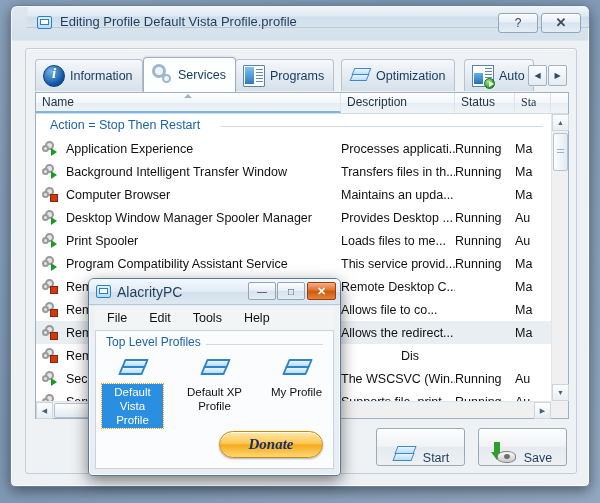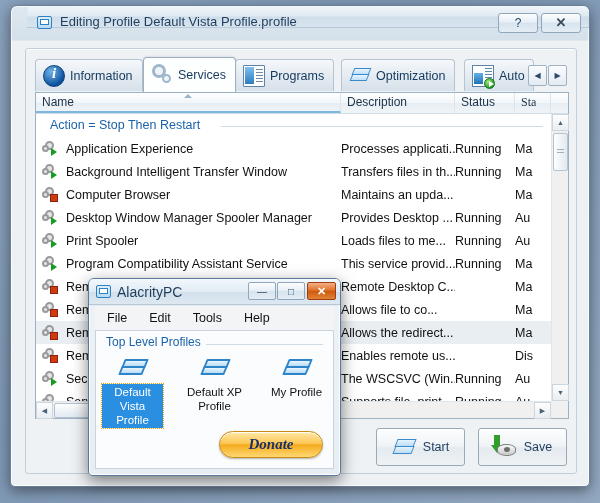--- a/index.html
+++ b/index.html
@@ -204,21 +204,21 @@
     border:1px solid #b4c3cf; border-radius:2px;
   }
   #hscroll .right{ position:absolute; right:0; top:0; }
   #corner-box{ position:absolute; right:0; bottom:0; width:17px; height:17px; background:#f0f0f0;}
 
   
   .big-btn{
     position:absolute; top:379px; height:38px; width:89px;
     border:1px solid #9aa9b6; border-radius:3px;
     background:linear-gradient(180deg,#fcfdfe 0%,#f0f3f6 48%,#e4eaef 52%,#eef2f5 100%);
-    display:flex; align-items:center; justify-content:center; gap:7px;
+    display:flex; align-items:flex-end; justify-content:center; gap:7px;
     font-size:12.5px; color:#1d3c5c;
     box-shadow:inset 0 1px 0 #fff;
   }
   #btn-start{ left:350px; }
   #btn-save{ left:452px; }
   .bico{ position:relative; width:24px; height:22px; }
   .bico-start .p{ position:absolute; width:19px; height:8px; border:1.5px solid #3c89cc;
     background:linear-gradient(180deg,#e8f4fd,#bbdef7); transform:skewX(-22deg); }
   .bico-start .p1{ left:4px; top:3px;} .bico-start .p2{ left:2px; top:10px;}
   .bico-save .disk{ position:absolute; left:4px; top:8px; width:19px; height:12px;
@@ -476,21 +476,20 @@
             </div>
             <div class="srow">
               <div class="c-name">
                 <span class="svc-ico">
                   <span class="gg gA"></span>
                   <span class="gg gB"></span>
                   <span class="badge stop"></span>
                 </span>
                 <span>Rem</span>
               </div>
-              <div class="c-desc">Enables remote us...</div>
               <div class="c-status"></div>
               <div class="c-startup">Dis</div>
             </div>
             <div class="srow">
               <div class="c-name">
                 <span class="svc-ico">
                   <span class="gg gA"></span>
                   <span class="gg gB"></span>
                   <span class="badge run"></span>
                 </span>

